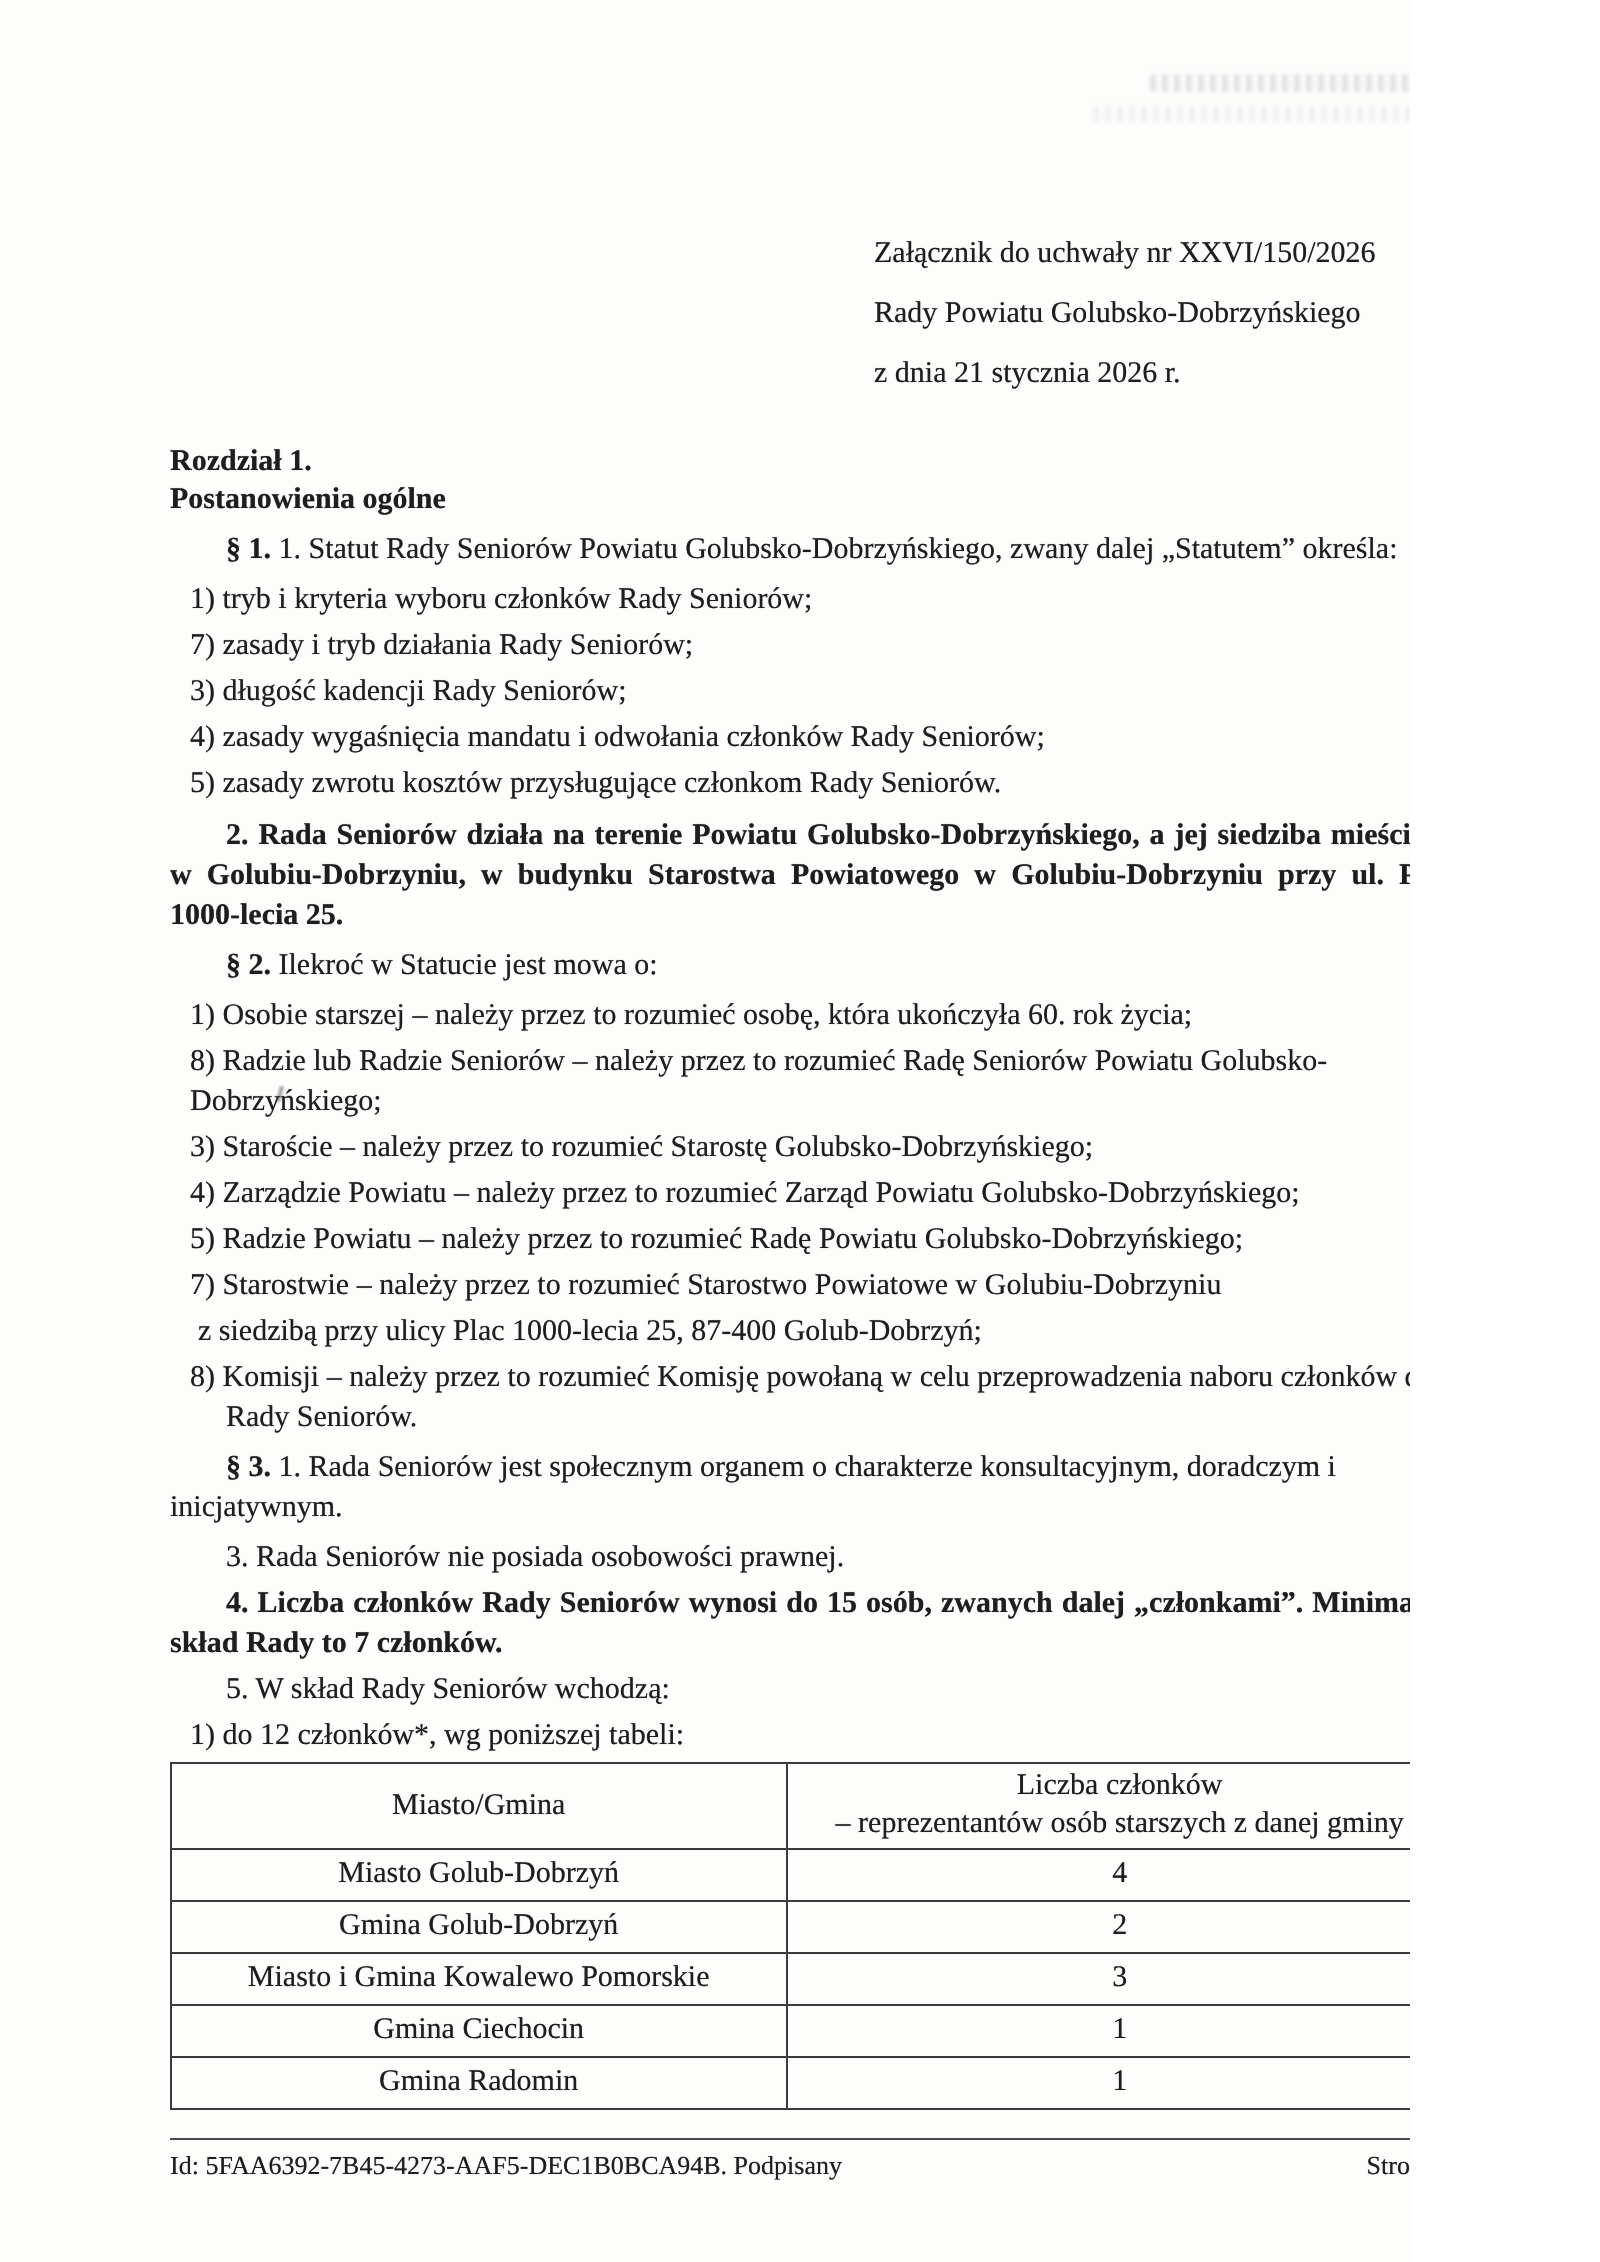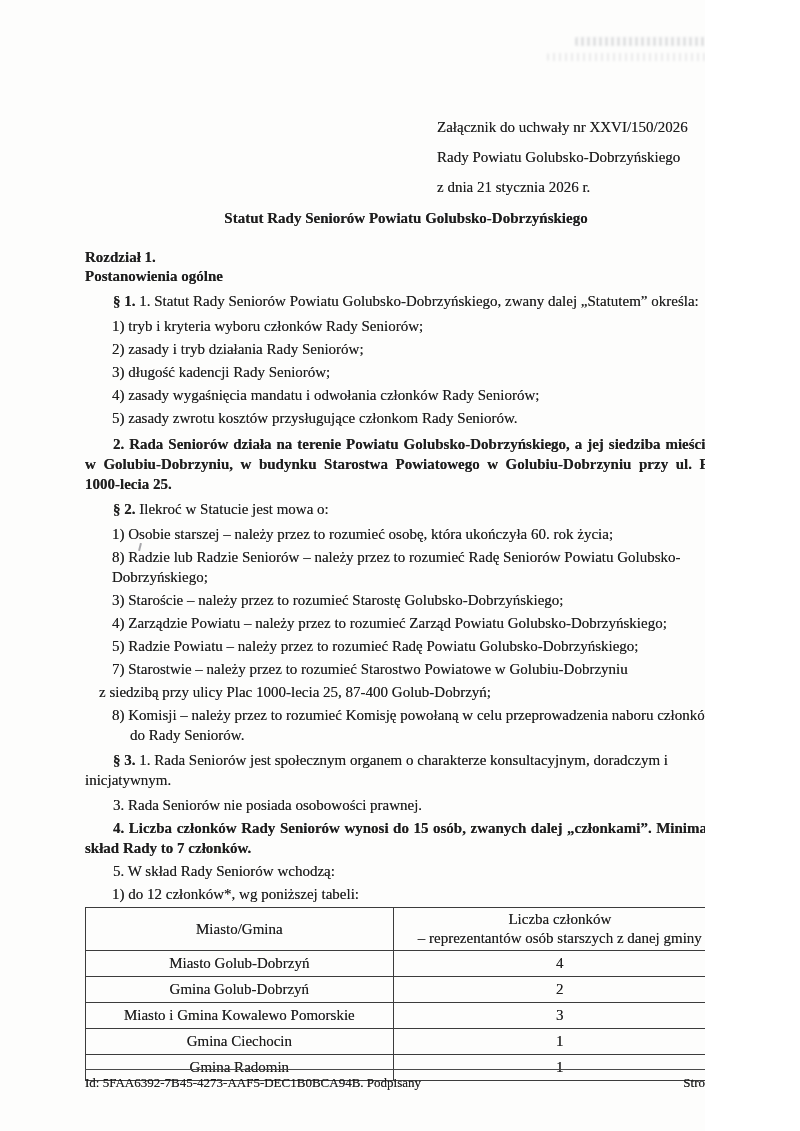--- a/index.html
+++ b/index.html
@@ -27,21 +27,21 @@
   .chapter{
     font-weight:bold; margin-top:20px; line-height:19px;
   }
   
   .para{margin:0 0 3px 0; line-height:20px;}
   .sect{text-indent:28px; margin-top:5px; margin-bottom:5px;}
   .sect .secsym{font-weight:bold;}
   .num{text-indent:28px;}
   .body-indent{text-indent:28px; margin-top:6px; margin-bottom:5px;}
   .justify{text-align:justify;font-weight:bold;}
-  .list{margin-left:27px;}
+  .list{margin-left:10px;}
   .list-cont{margin-left:14px;}
   .hang{padding-left:18px; text-indent:-18px;}
   
   table.members{
     border-collapse:collapse;
     width:100%;
     margin-top:3px;
     font-size:15px;
     padding-left:40px;
   }
@@ -99,30 +99,29 @@
   <div class="art art-c"></div>
 
   <div class="content">
 
     <div class="annex">
       <div>Załącznik do uchwały nr XXVI/150/2026</div>
       <div>Rady Powiatu Golubsko-Dobrzyńskiego</div>
       <div>z dnia 21 stycznia 2026 r.</div>
     </div>
 
-    <div class="doc-title">Statut Rady Seniorów Powiatu Golubsko-Dobrzyńskiego</div>
 
     <div class="chapter">
       <div>Rozdział 1.</div>
       <div>Postanowienia ogólne</div>
     </div>
 
     <p class="para sect"><span class="secsym">§ 1.</span><span> 1. Statut Rady Seniorów Powiatu Golubsko-Dobrzyńskiego, zwany dalej „Statutem” określa:</span></p>
     <p class="para list">1) tryb i kryteria wyboru członków Rady Seniorów;</p>
-    <p class="para list">2) zasady i tryb działania Rady Seniorów;</p>
+    <p class="para list">7) zasady i tryb działania Rady Seniorów;</p>
     <p class="para list">3) długość kadencji Rady Seniorów;</p>
     <p class="para list">4) zasady wygaśnięcia mandatu i odwołania członków Rady Seniorów;</p>
     <p class="para list">5) zasady zwrotu kosztów przysługujące członkom Rady Seniorów.</p>
 
     <p class="para body-indent justify">2. Rada Seniorów działa na terenie Powiatu Golubsko-Dobrzyńskiego, a jej siedziba mieści się w Golubiu-Dobrzyniu, w budynku Starostwa Powiatowego w Golubiu-Dobrzyniu przy ul. Plac 1000-lecia 25.</p>
 
     <p class="para sect"><span class="secsym">§ 2.</span><span> Ilekroć w Statucie jest mowa o:</span></p>
     <p class="para list">1) Osobie starszej – należy przez to rozumieć osobę, która ukończyła 60. rok życia;</p>
     <p class="para list">8) Radzie lub Radzie Seniorów – należy przez to rozumieć Radę Seniorów Powiatu Golubsko-Dobrzyńskiego;</p>
     <p class="para list">3) Staroście – należy przez to rozumieć Starostę Golubsko-Dobrzyńskiego;</p>

